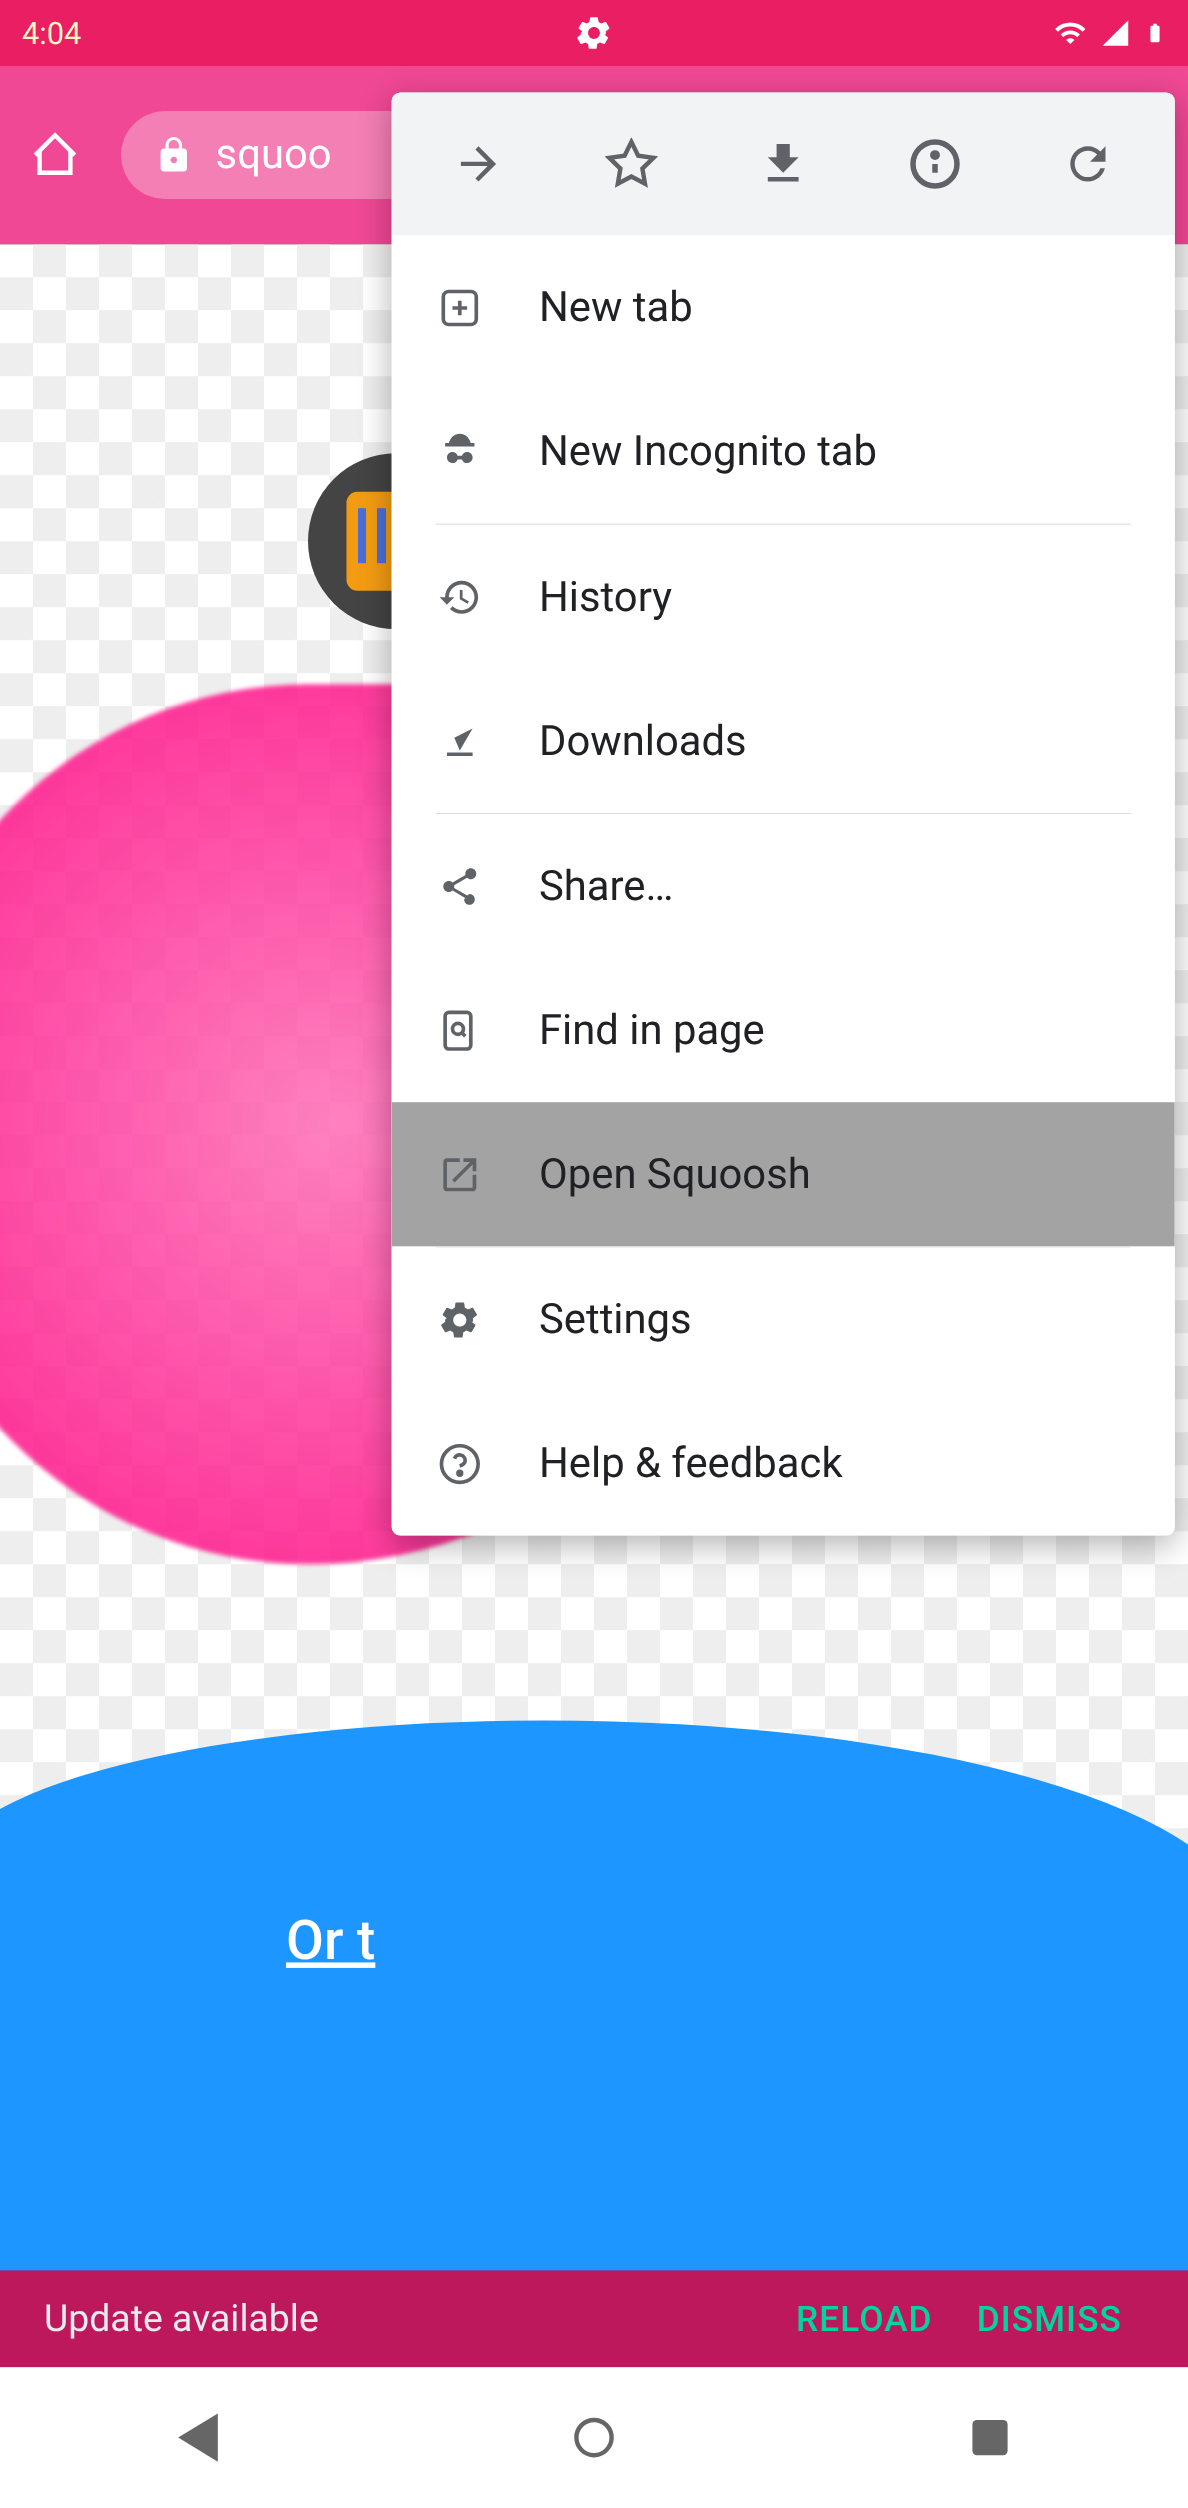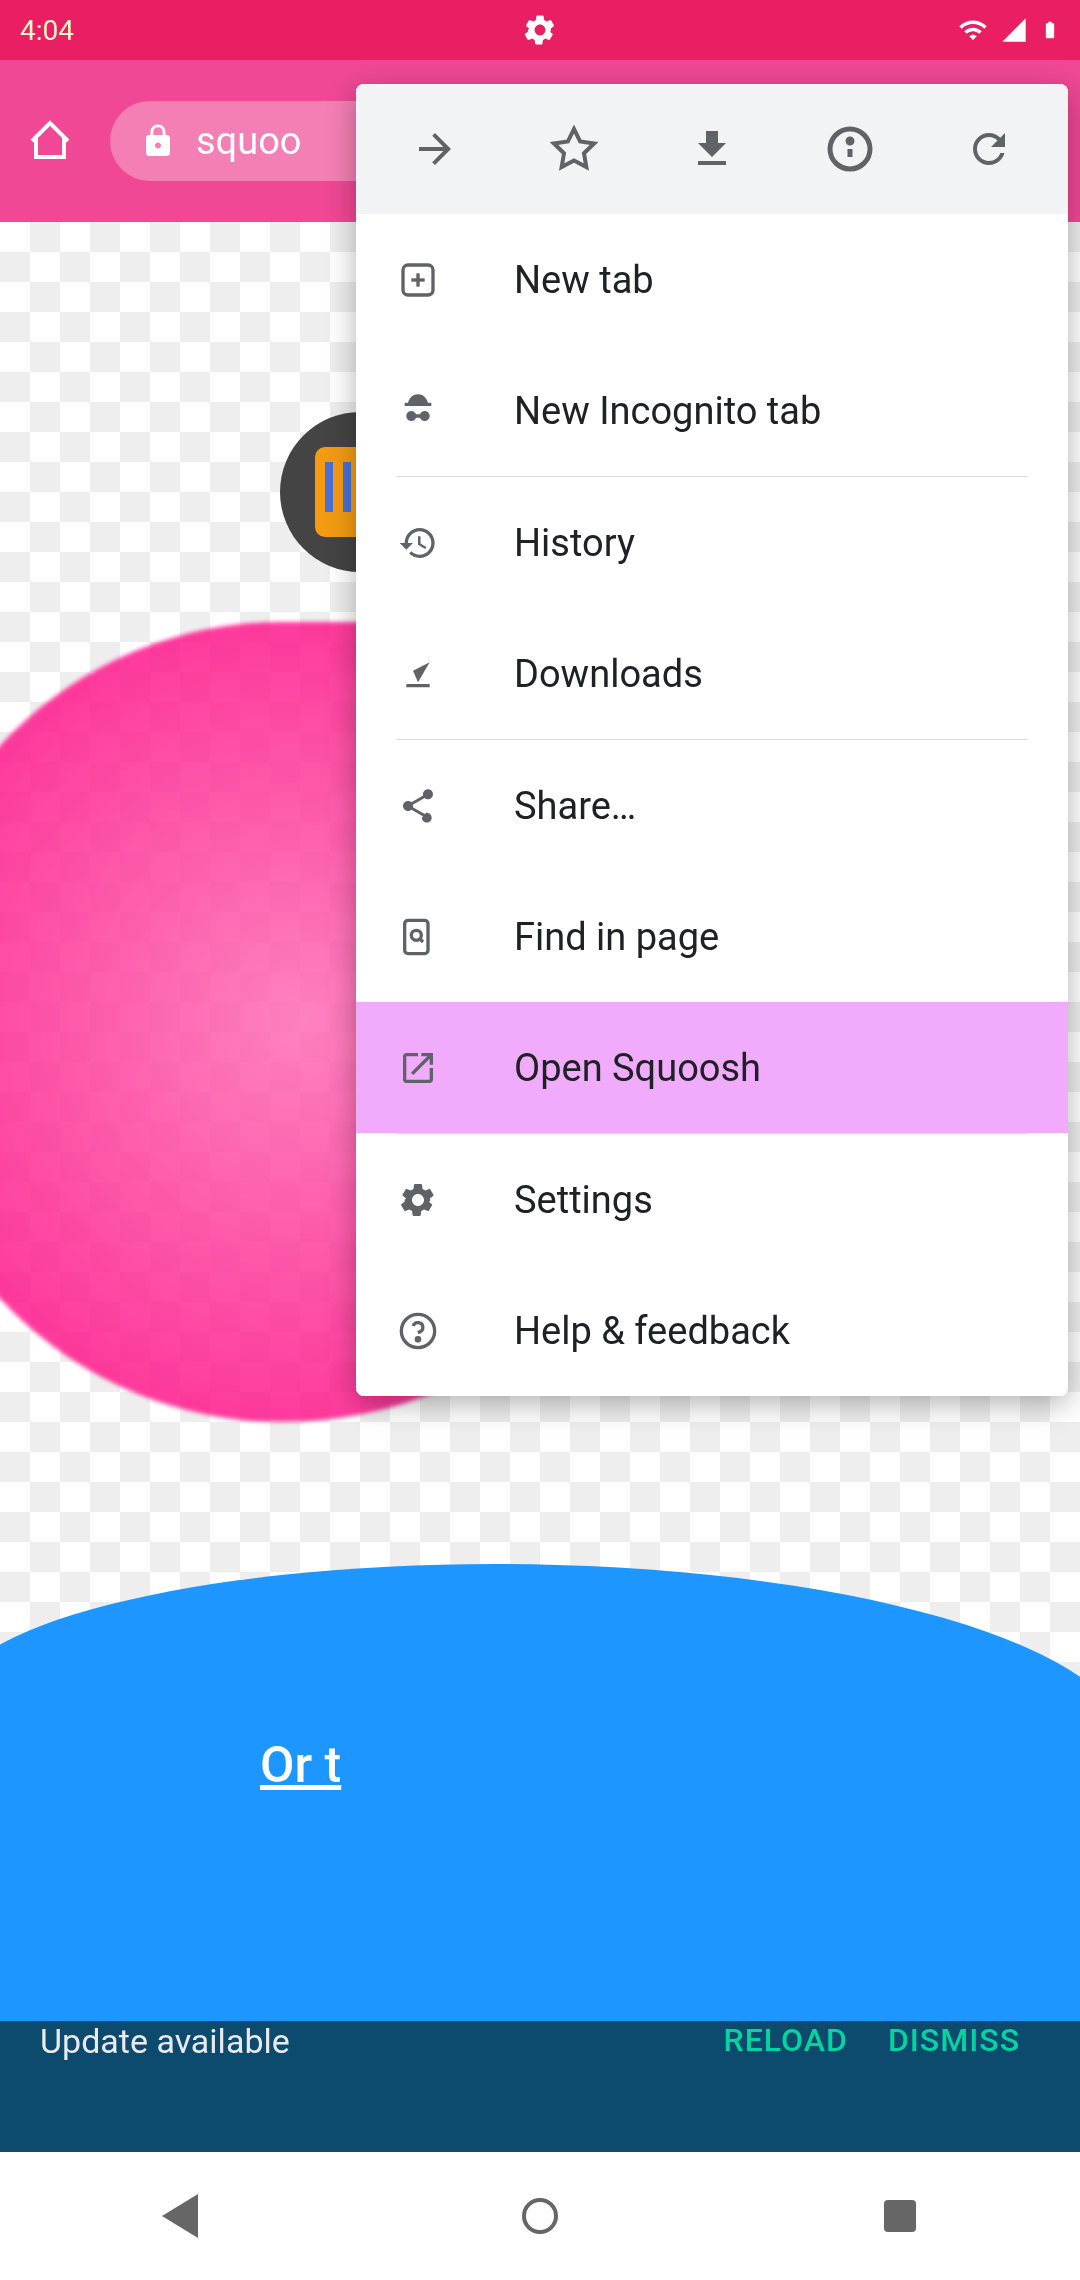--- a/index.html
+++ b/index.html
@@ -181,25 +181,25 @@
       justify-content: center;
     }
     .menu-items {
       background: #fff;
     }
     .menu-item {
       height: 131px;
       display: flex;
       align-items: center;
       padding: 16px 40px;
-      gap: 74px;
+      gap: 50px;
       cursor: pointer;
     }
     .menu-item.highlighted {
-      background: #f0abfc;
+      background: #a3a3a3;
     }
     .menu-item-icon {
       width: 44px;
       height: 44px;
       display: flex;
       align-items: center;
       justify-content: center;
       color: #5f6368;
     }
     .menu-item-label {
@@ -218,24 +218,24 @@
       background: #dadce0;
       margin: 0 40px;
     }
     
     
     .snackbar {
       position: absolute;
       bottom: 128px;
       left: 0;
       right: 0;
-      height: 131px;
-      background: #0c4a6e;
-      display: flex;
-      align-items: flex-start;
+      height: 88px;
+      background: #be185d;
+      display: flex;
+      align-items: center;
       padding: 0 40px;
       z-index: 50;
     }
     .snackbar-text {
       color: #e8eaed;
       font-size: 34px;
       flex: 1;
     }
     .snackbar-action {
       color: #00d4a0;

